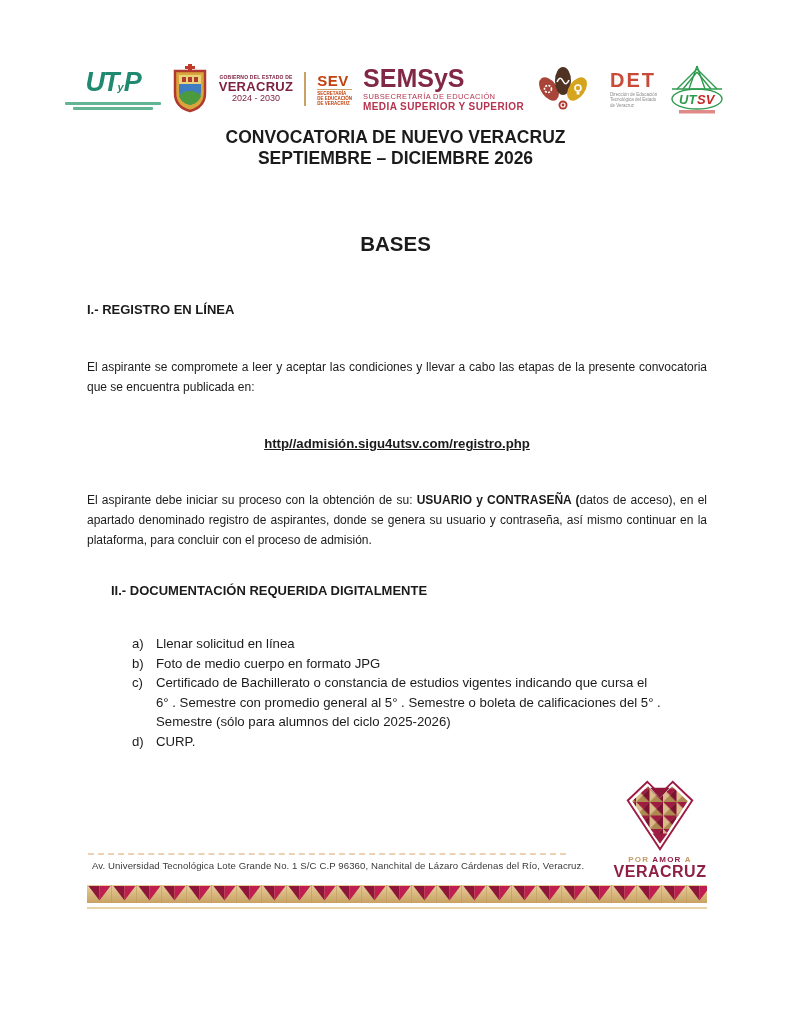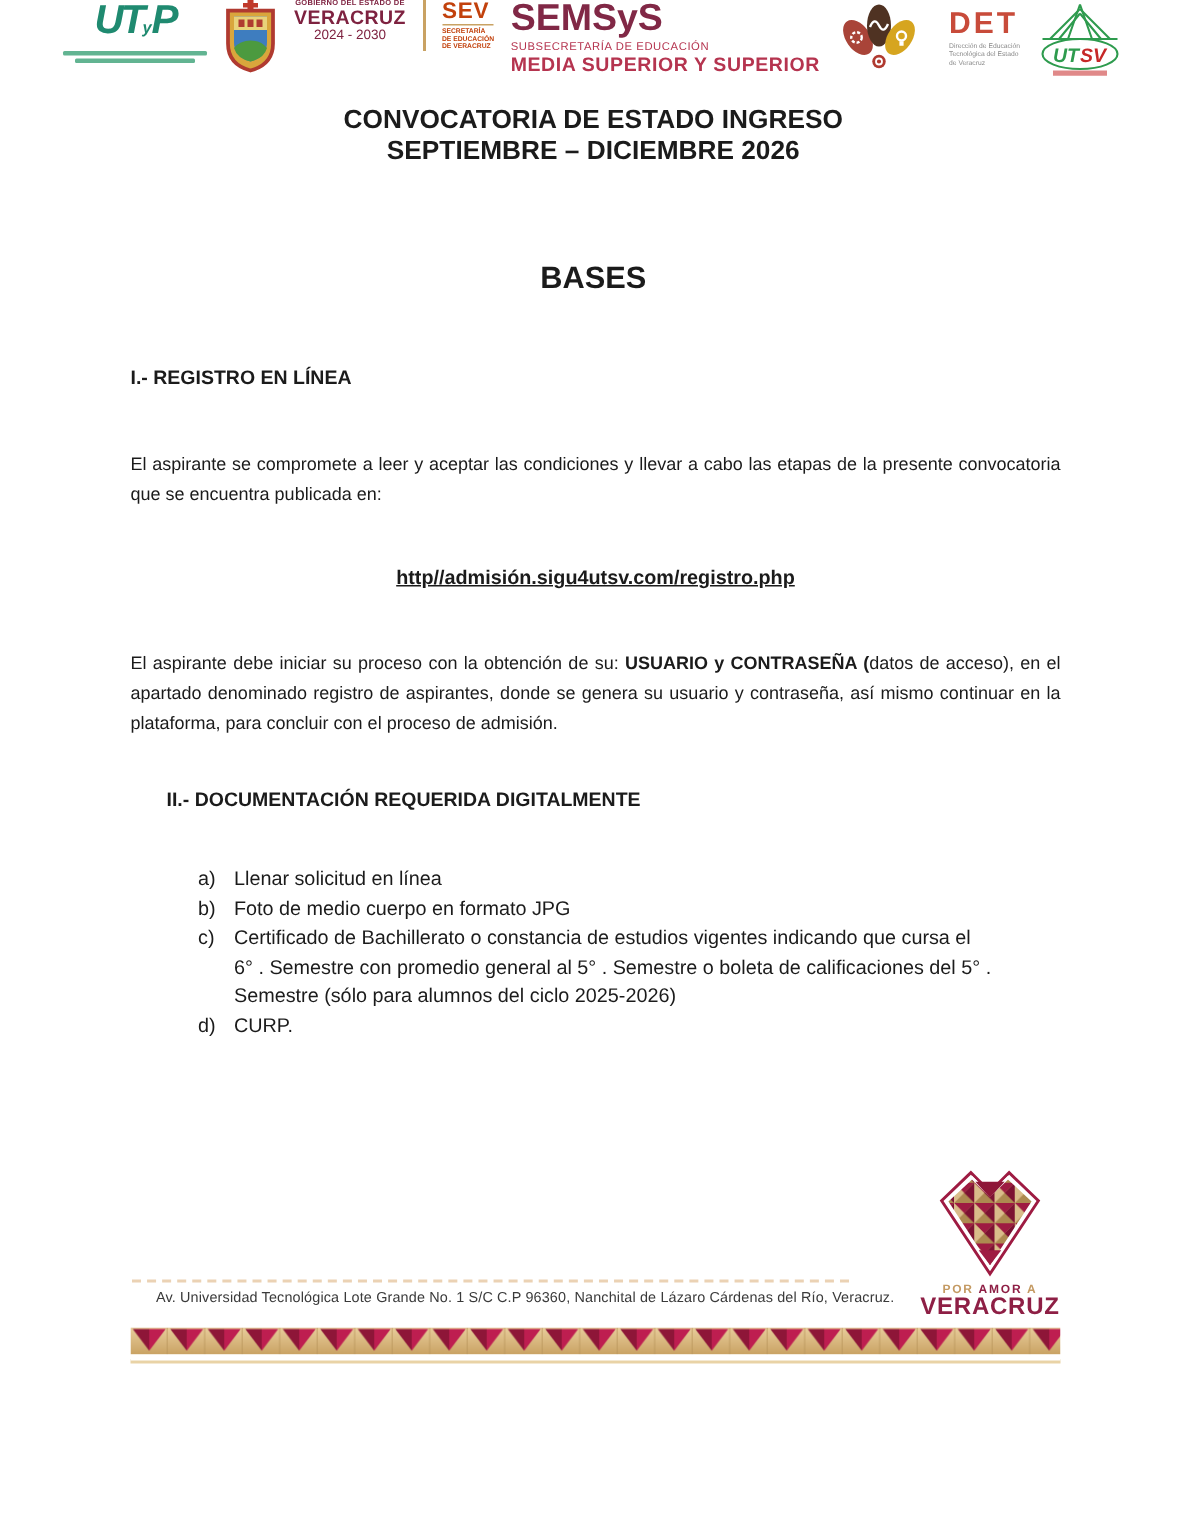--- a/index.html
+++ b/index.html
@@ -1,37 +1,37 @@
 <!DOCTYPE html>
 <html><head>
 <meta charset="utf-8">
 <style>
   * { margin:0; padding:0; box-sizing:border-box; }
   html,body { background:#ffffff; }
   body { font-family:"Liberation Sans", sans-serif; color:#1b1b1b; }
   .page { position:relative; width:791px; height:1024px; background:#fff; overflow:hidden; margin:0 auto; }
 
   
-  .logos-row { height:62px; display:flex; justify-content:center; align-items:flex-start; gap:11px; }
+  .logos-row { margin-top:58px; height:62px; display:flex; justify-content:center; align-items:center; gap:11px; }
   .logo-block { display:flex; flex-direction:column; align-items:center; justify-content:center; }
   .utp-word { font-weight:bold; font-style:italic; font-size:27px; color:#1F8A70; letter-spacing:-2px; line-height:26px; }
   .utp-word .small-y { font-size:11px; font-style:italic; vertical-align:baseline; letter-spacing:0; }
   .micro-bar { height:3px; border-radius:1px; background:#2E9B6E; opacity:.75; margin-top:2px; }
   .gob-text { color:#7E2240; text-align:center; line-height:1.05; }
   .gob-l1 { font-size:5px; font-weight:bold; letter-spacing:.2px; }
   .gob-l2 { font-size:13px; font-weight:bold; letter-spacing:.3px; }
   .gob-l3 { font-size:9px; font-weight:normal; }
   .divider { width:2px; height:34px; background:#C9A263; }
   .sev-block { text-align:left; color:#c2410c; }
   .sev-word { font-size:15px; font-weight:bold; letter-spacing:.5px; line-height:15px; }
   .sev-sub { font-size:4.5px; font-weight:bold; line-height:5px; border-top:1px solid #C9A263; padding-top:1px; margin-top:1px; }
   .semsys-block { text-align:left; }
   .semsys-word { font-size:25px; font-weight:bold; color:#812846; line-height:24px; letter-spacing:0; }
   .semsys-sub1 { font-size:7.5px; font-weight:normal; color:#B5344F; letter-spacing:.4px; margin-top:2px; }
-  .semsys-sub2 { font-size:13px; font-weight:bold; color:#B5344F; letter-spacing:.4px; }
+  .semsys-sub2 { font-size:10px; font-weight:bold; color:#B5344F; letter-spacing:.4px; }
   .det-block { display:flex; align-items:center; gap:19px; }
   .det-text { text-align:left; }
   .det-word { font-size:20px; font-weight:bold; color:#C84B3A; letter-spacing:2px; line-height:20px; }
   .det-sub { font-size:4.5px; color:#8a8a8a; line-height:5.5px; margin-top:2px; }
 
   
   .doc-title { margin-top:7px; text-align:center; font-weight:bold; font-size:17.5px; line-height:21px; }
   .bases { margin-top:63px; text-align:center; font-weight:bold; font-size:20.5px; }
 
   
@@ -44,21 +44,21 @@
   .link-line a { font-weight:bold; font-size:13.2px; color:#1b1b1b; text-decoration:underline; }
   .para-2 { margin-top:38px; }
   .sec2-heading { margin-top:33px;padding-left:24px; }
   .doc-list { margin-top:36px; padding-left:45px; }
   .doc-item { display:flex; font-size:13.2px; line-height:19.5px; }
   .doc-item .li-label { width:24px; flex:0 0 24px; }
   .doc-item .li-text { max-width:505px; }
 
   
   .footer-dash { position:absolute; left:88px; top:853px; width:478px; border-top:2px dashed #EBD2B4; }
-  .address { position:absolute; left:104px; top:860px; font-size:9.6px; color:#3a3a3a; letter-spacing:.1px; }
+  .address { position:absolute; left:92px; top:860px; font-size:9.6px; color:#3a3a3a; letter-spacing:.1px; }
   .heart-logo { position:absolute; left:604px; top:775px; width:112px; text-align:center; }
   .heart-logo svg.heart { width:88px; height:78px; display:block; margin:0 auto; }
   .por-amor { font-size:8px; font-weight:bold; letter-spacing:1.2px; margin-top:2px; color:#C49A63; }
   .por-amor .maroon { color:#8E1F45;text-align:center; }
   .veracruz-word { font-size:16px; font-weight:bold; color:#8E1F45; letter-spacing:.5px; line-height:15px; }
   .band { position:absolute; left:87px; top:885px; width:620px; height:18px; }
   .thin-line { position:absolute; left:87px; top:906px; width:620px; height:3px; background:#E9D3A6; border-top:1px solid #fff; }
 </style>
 </head>
 <body>
@@ -142,21 +142,21 @@
         <ellipse cx="29" cy="36" rx="25" ry="10" fill="none" stroke="#2E9B4E" stroke-width="1.4"></ellipse>
         <text x="11" y="41" font-size="13" font-style="italic" font-weight="bold" fill="#2E9B4E">UT</text>
         <text x="29" y="41" font-size="13" font-style="italic" font-weight="bold" fill="#C62828">SV</text>
         <rect x="11" y="47" width="36" height="3.5" fill="#C62828" opacity="0.55"></rect>
       </svg>
     </div>
 
   </div>
 
   <div class="doc-title">
-    <div>CONVOCATORIA DE ESTADO INGRESO</div>
+    <div>CONVOCATORIA DE NUEVO VERACRUZ</div>
     <div>SEPTIEMBRE – DICIEMBRE 2026</div>
   </div>
 
   <div class="bases">BASES</div>
 
   <div class="content">
 
     <div class="sec-heading sec1-heading">I.- REGISTRO EN LÍNEA</div>
 
     <p class="para para-1">El aspirante se compromete a leer y aceptar las condiciones y llevar a cabo las etapas de la presente convocatoria que se encuentra publicada en:</p>

